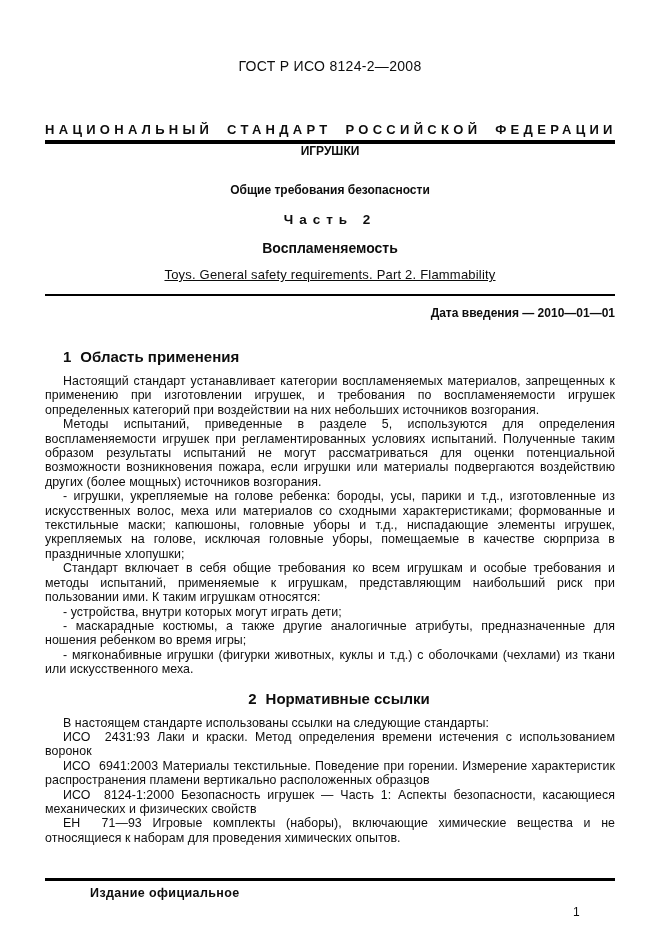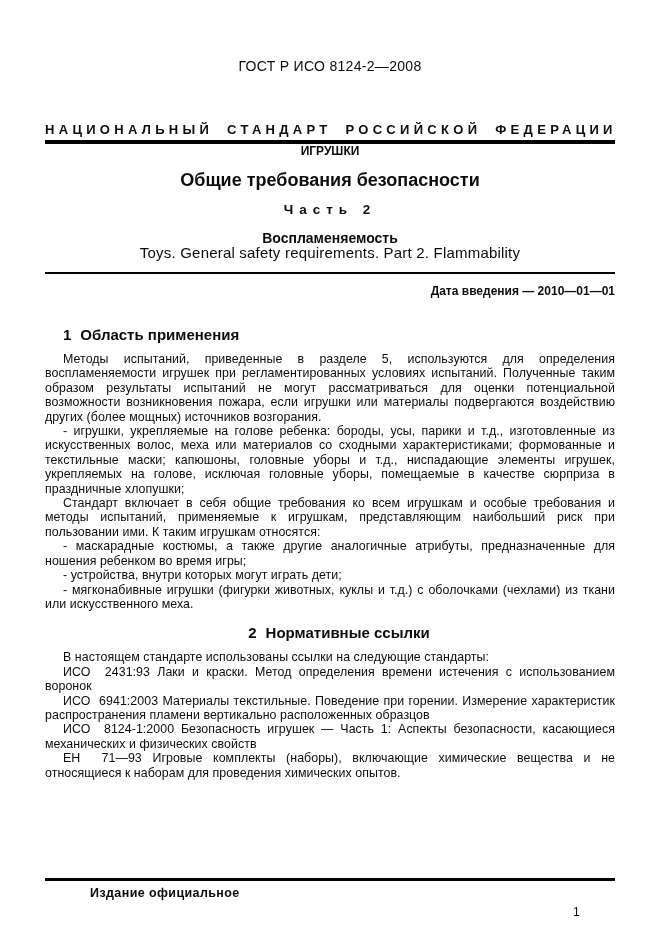--- a/index.html
+++ b/index.html
@@ -31,24 +31,24 @@
     font-size: 13px;
     line-height: 15px;
     letter-spacing: 4.3px;
     word-spacing: 6px;
     white-space: nowrap;
   }
   .rule-thick { margin-top: 3px; height: 4px; background: #000; }
   .rule-thin  { margin-top: 13px; height: 2px; background: #000; }
   .title-block { text-align: center; }
   .t-main  { font-weight: bold; font-size: 12px; line-height: 15px; }
-  .t-sub   { margin-top: 14px; font-weight: bold; font-size: 18px; line-height: 15px; }
+  .t-sub   { margin-top: 24px; font-weight: bold; font-size: 12px; line-height: 15px; }
   .t-part  { margin-top: 14px; font-weight: bold; font-size: 13.5px; line-height: 15px; letter-spacing: 6px; }
   .t-name  { margin-top: 14px; font-weight: bold; font-size: 14px; line-height: 15px; }
-  .t-en    { font-weight: normal; font-size: 15px; line-height: 13px; letter-spacing: 0.2px; }
+  .t-en    { margin-top: 12px; font-weight: normal; font-size: 13px; line-height: 13px; letter-spacing: 0.2px; text-decoration: underline; }
   .eff-date {
     margin-top: 10px;
     text-align: right;
     font-weight: bold;
     font-size: 12px;
     line-height: 14px;
   }
   .section-heading {
     margin-top: 28px;
     padding-left: 18px;
@@ -108,25 +108,26 @@
   </div>
 
   <div class="rule-thin"></div>
 
   <div class="eff-date">Дата введения — 2010—01—01</div>
 
   <div class="section-heading">
     <span class="sec-num">1</span><span>Область применения</span>
   </div>
   <div class="body-text">
+    <p>Настоящий стандарт устанавливает категории воспламеняемых материалов, запрещенных к применению при изготовлении игрушек, и требования по воспламеняемости игрушек определенных категорий при воздействии на них небольших источников возгорания.</p>
     <p>Методы испытаний, приведенные в разделе 5, используются для определения воспламеняемости игрушек при регламентированных условиях испытаний. Полученные таким образом результаты испытаний не могут рассматриваться для оценки потенциальной возможности возникновения пожара, если игрушки или материалы подвергаются воздействию других (более мощных) источников возгорания.</p>
     <p>- игрушки, укрепляемые на голове ребенка: бороды, усы, парики и т.д., изготовленные из искусственных волос, меха или материалов со сходными характеристиками; формованные и текстильные маски; капюшоны, головные уборы и т.д., ниспадающие элементы игрушек, укрепляемых на голове, исключая головные уборы, помещаемые в качестве сюрприза в праздничные хлопушки;</p>
     <p>Стандарт включает в себя общие требования ко всем игрушкам и особые требования и методы испытаний, применяемые к игрушкам, представляющим наибольший риск при пользовании ими. К таким игрушкам относятся:</p>
+    <p>- устройства, внутри которых могут играть дети;</p>
     <p>- маскарадные костюмы, а также другие аналогичные атрибуты, предназначенные для ношения ребенком во время игры;</p>
-    <p>- устройства, внутри которых могут играть дети;</p>
     <p>- мягконабивные игрушки (фигурки животных, куклы и т.д.) с оболочками (чехлами) из ткани или искусственного меха.</p>
   </div>
 
   <div class="section-heading sec2-heading">
     <span class="sec-num">2</span><span>Нормативные ссылки</span>
   </div>
   <div class="body-text">
     <p>В настоящем стандарте использованы ссылки на следующие стандарты:</p>
     <p>ИСО&nbsp; 2431:93 Лаки и краски. Метод определения времени истечения с использованием воронок</p>
     <p>ИСО&nbsp; 6941:2003 Материалы текстильные. Поведение при горении. Измерение характеристик распространения пламени вертикально расположенных образцов</p>

